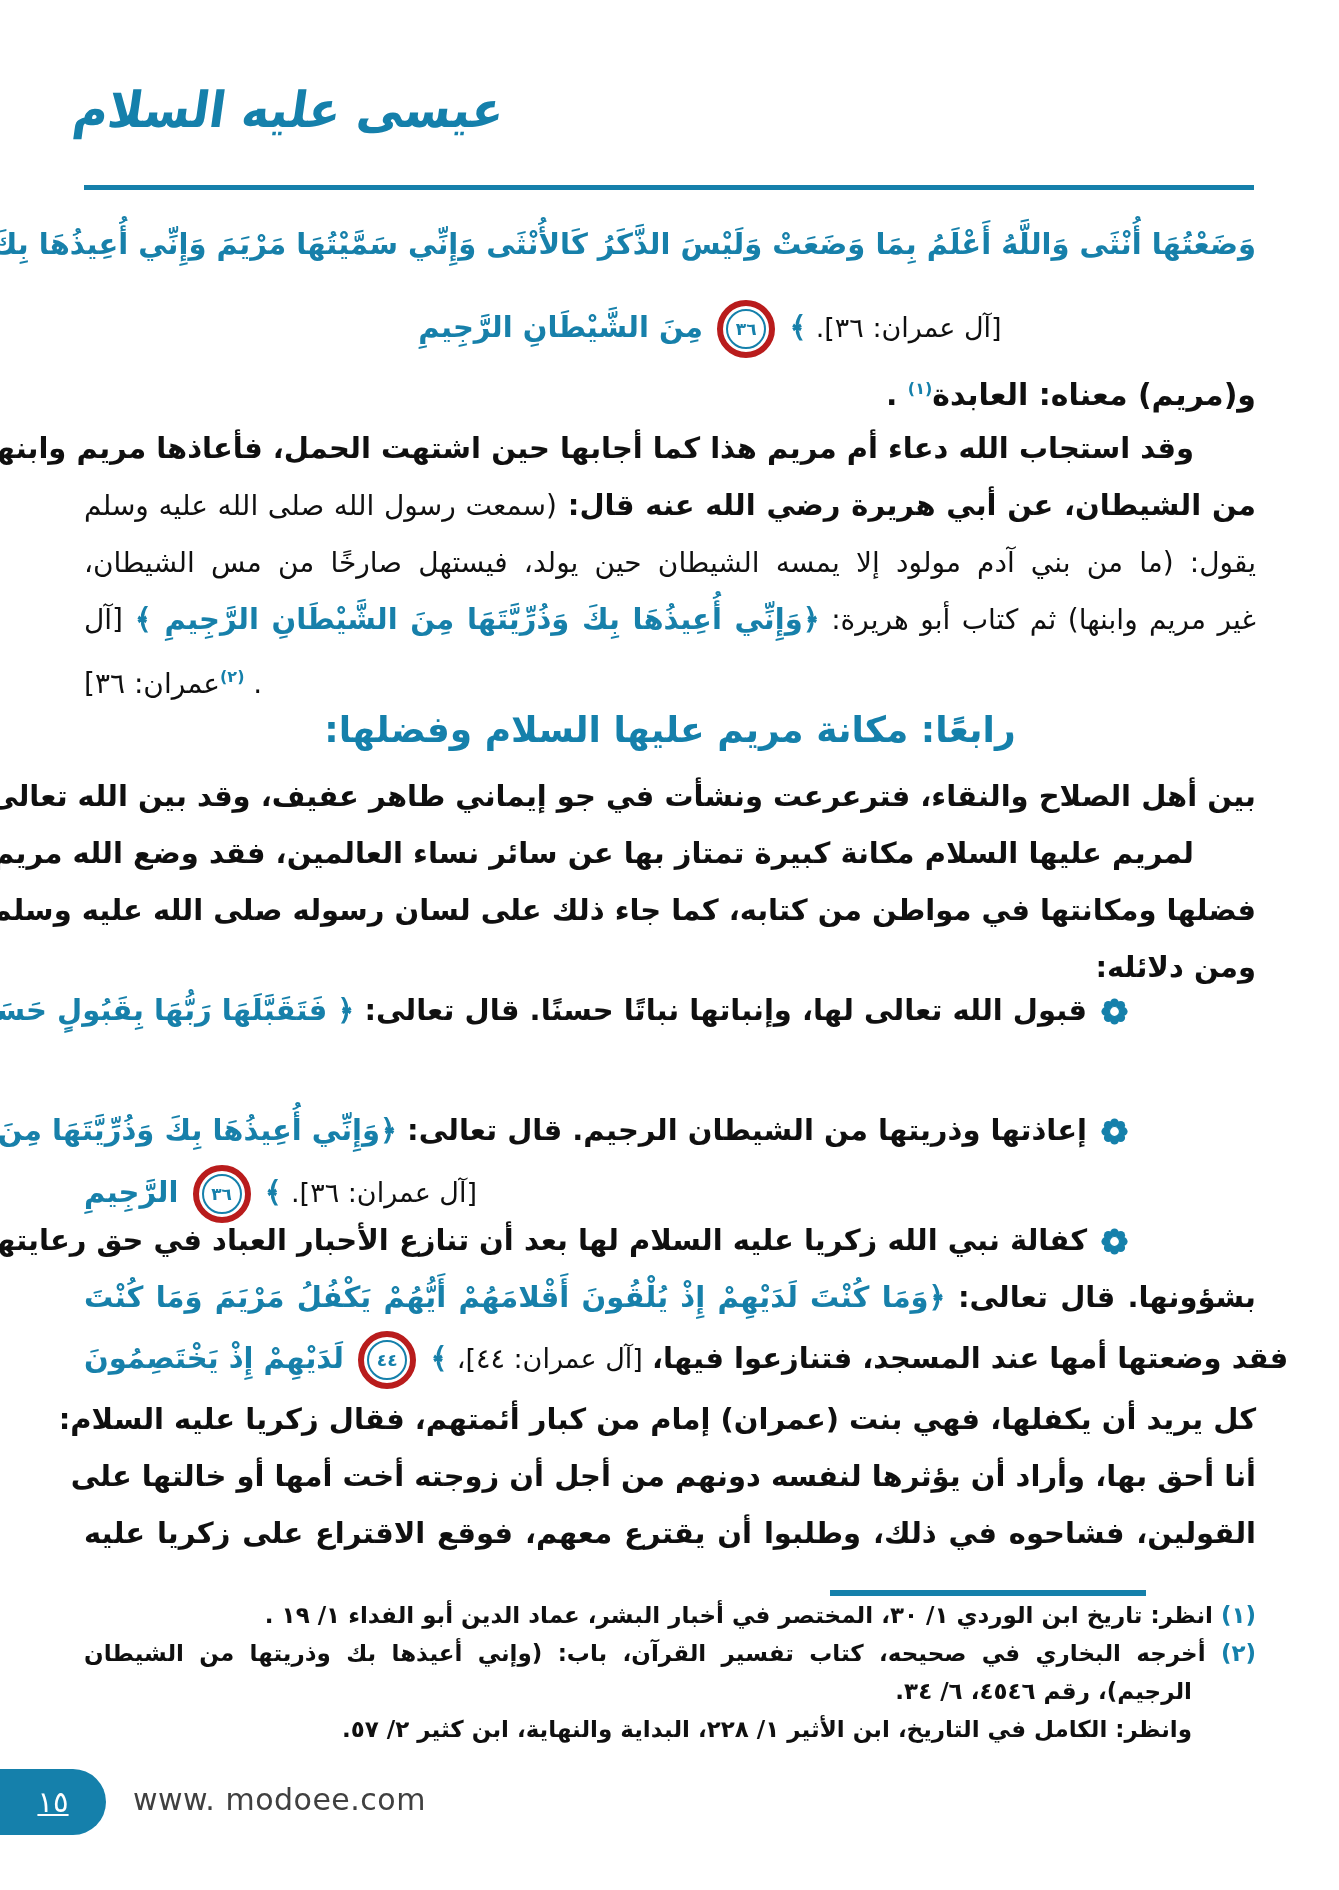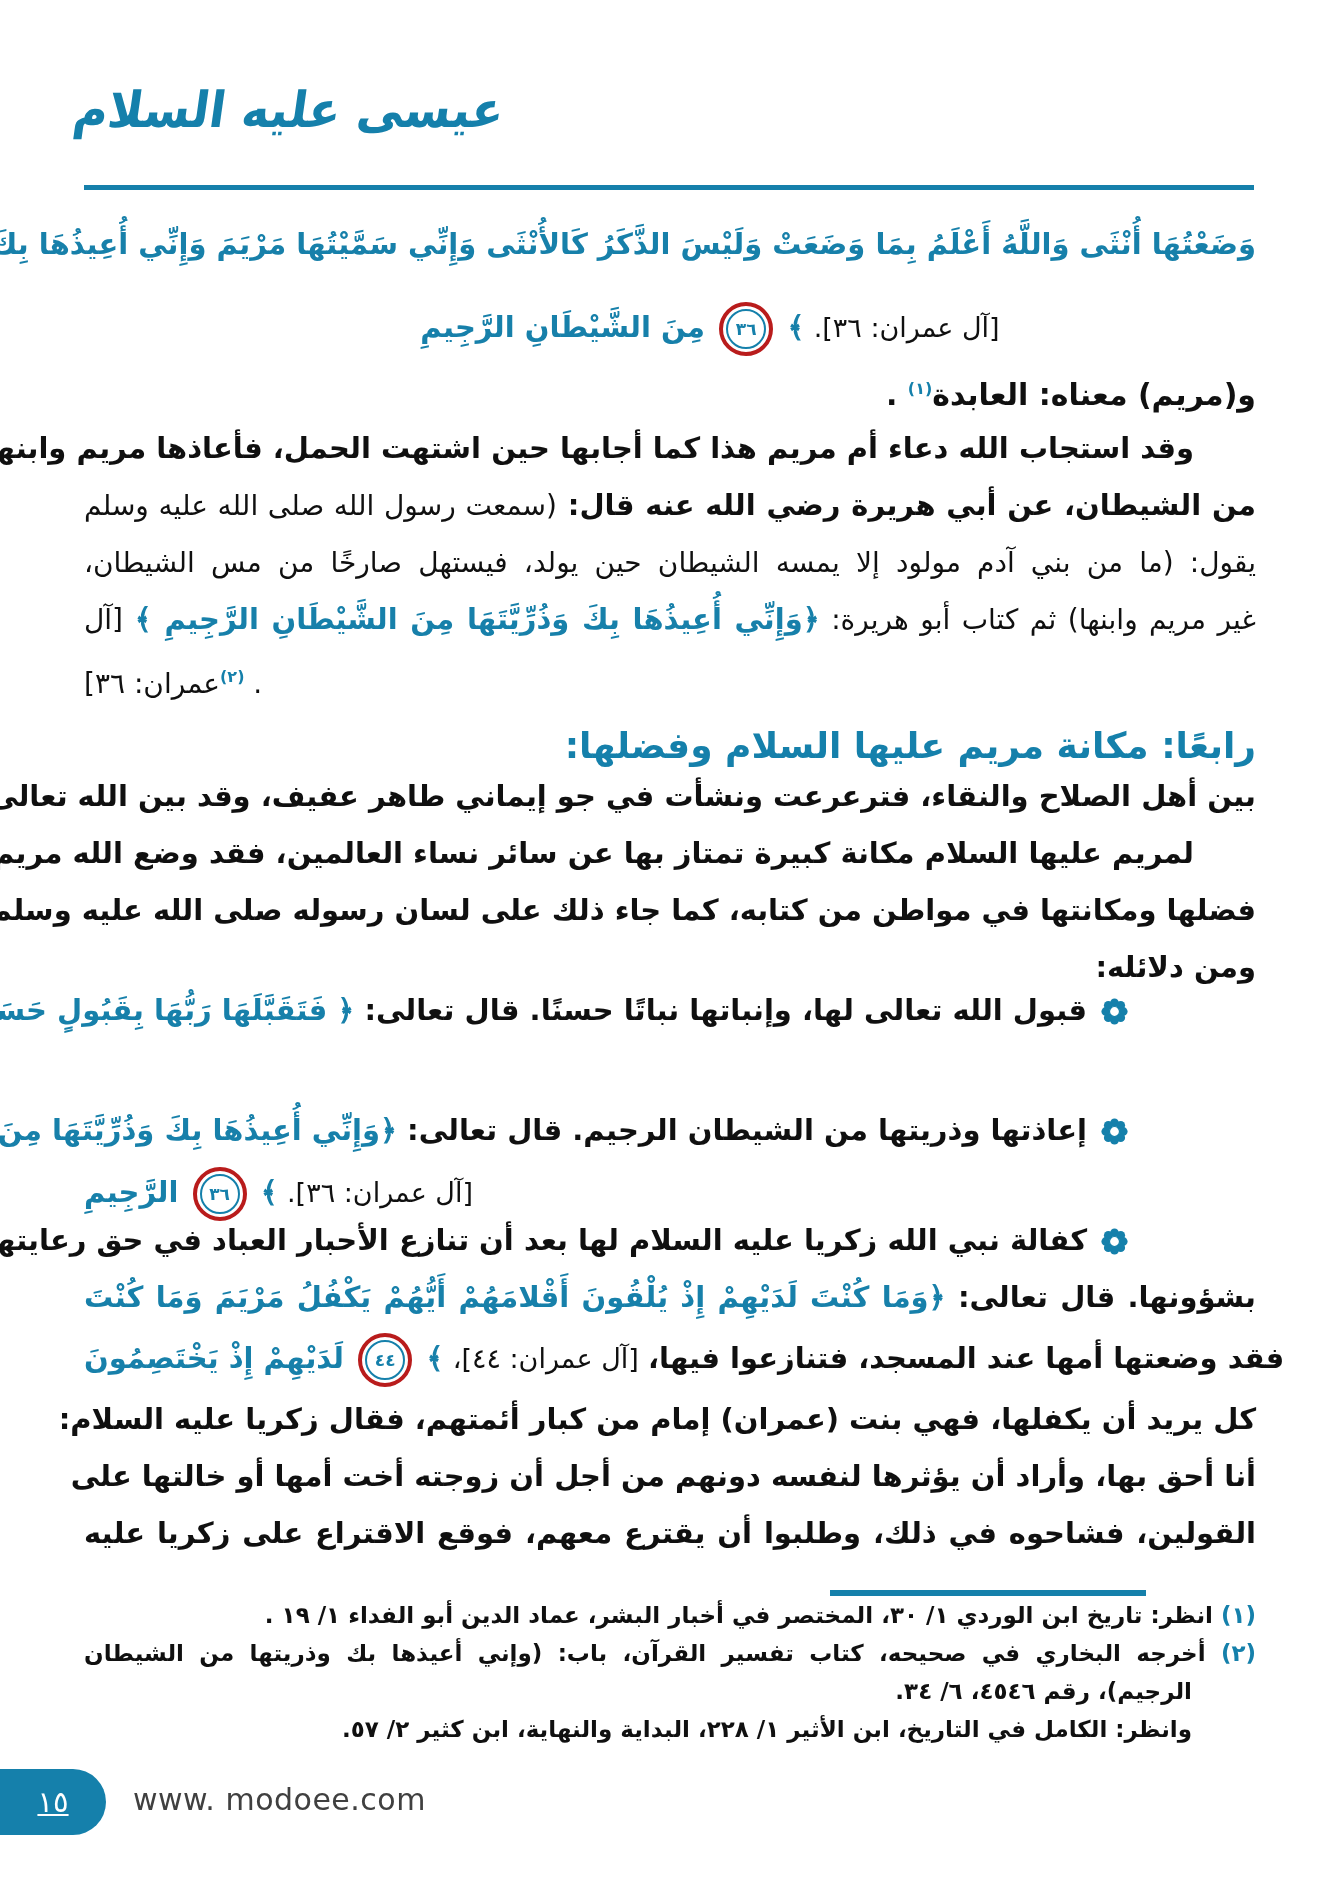--- a/index.html
+++ b/index.html
@@ -21,33 +21,33 @@
   .header-title{
     position:absolute; left:70px; top:84px; color:#1580ab; font-weight:700;
     font-size:47px; transform:skewX(-8deg) scaleY(1.06); transform-origin:left bottom;
   }
   .header-rule{position:absolute; left:84px; top:185px; width:1170px; height:5px; background:#1580ab;}
 
   .quran-big{font-size:29px; font-weight:700; color:#1780aa; line-height:64px;}
 
   .medallion{
     display:inline-flex; align-items:center; justify-content:center;
-    width:46px; height:46px; border:4px solid #b91c1c; border-radius:50%;
+    width:46px; height:46px; border:6px solid #b91c1c; border-radius:50%;
     vertical-align:middle; margin:0 5px; background:#fff;
   }
   .medallion-inner{
     display:flex; align-items:center; justify-content:center;
     width:36px; height:36px; border:2px solid #1580ab; border-radius:50%;
     font-size:17px; color:#1580ab; font-weight:700;
   }
   .qbracket{color:#1780aa; font-weight:700;}
 
   .heading{
-    position:absolute; left:84px; width:1172px; top:702px; text-align:right;
-    color:#1580ab; font-weight:700; font-size:36px; line-height:56px;margin-top:16px;
+    position:absolute; left:84px; width:1172px; top:702px; text-align:center;
+    color:#1580ab; font-weight:700; font-size:36px; line-height:56px;
   }
   .rosette{vertical-align:-5px; margin-left:14px;}
 
   .fsep{position:absolute; left:830px; top:1590px; width:316px; height:6px; background:#1580ab;}
   .fnote{font-size:23px; line-height:38px; font-weight:700; white-space:nowrap;}
   .fnum{color:#1580ab; font-weight:700;}
   .hang{padding-right:64px;}
 
   .page-tab{
     position:absolute; left:0; top:1769px; width:106px; height:66px;

